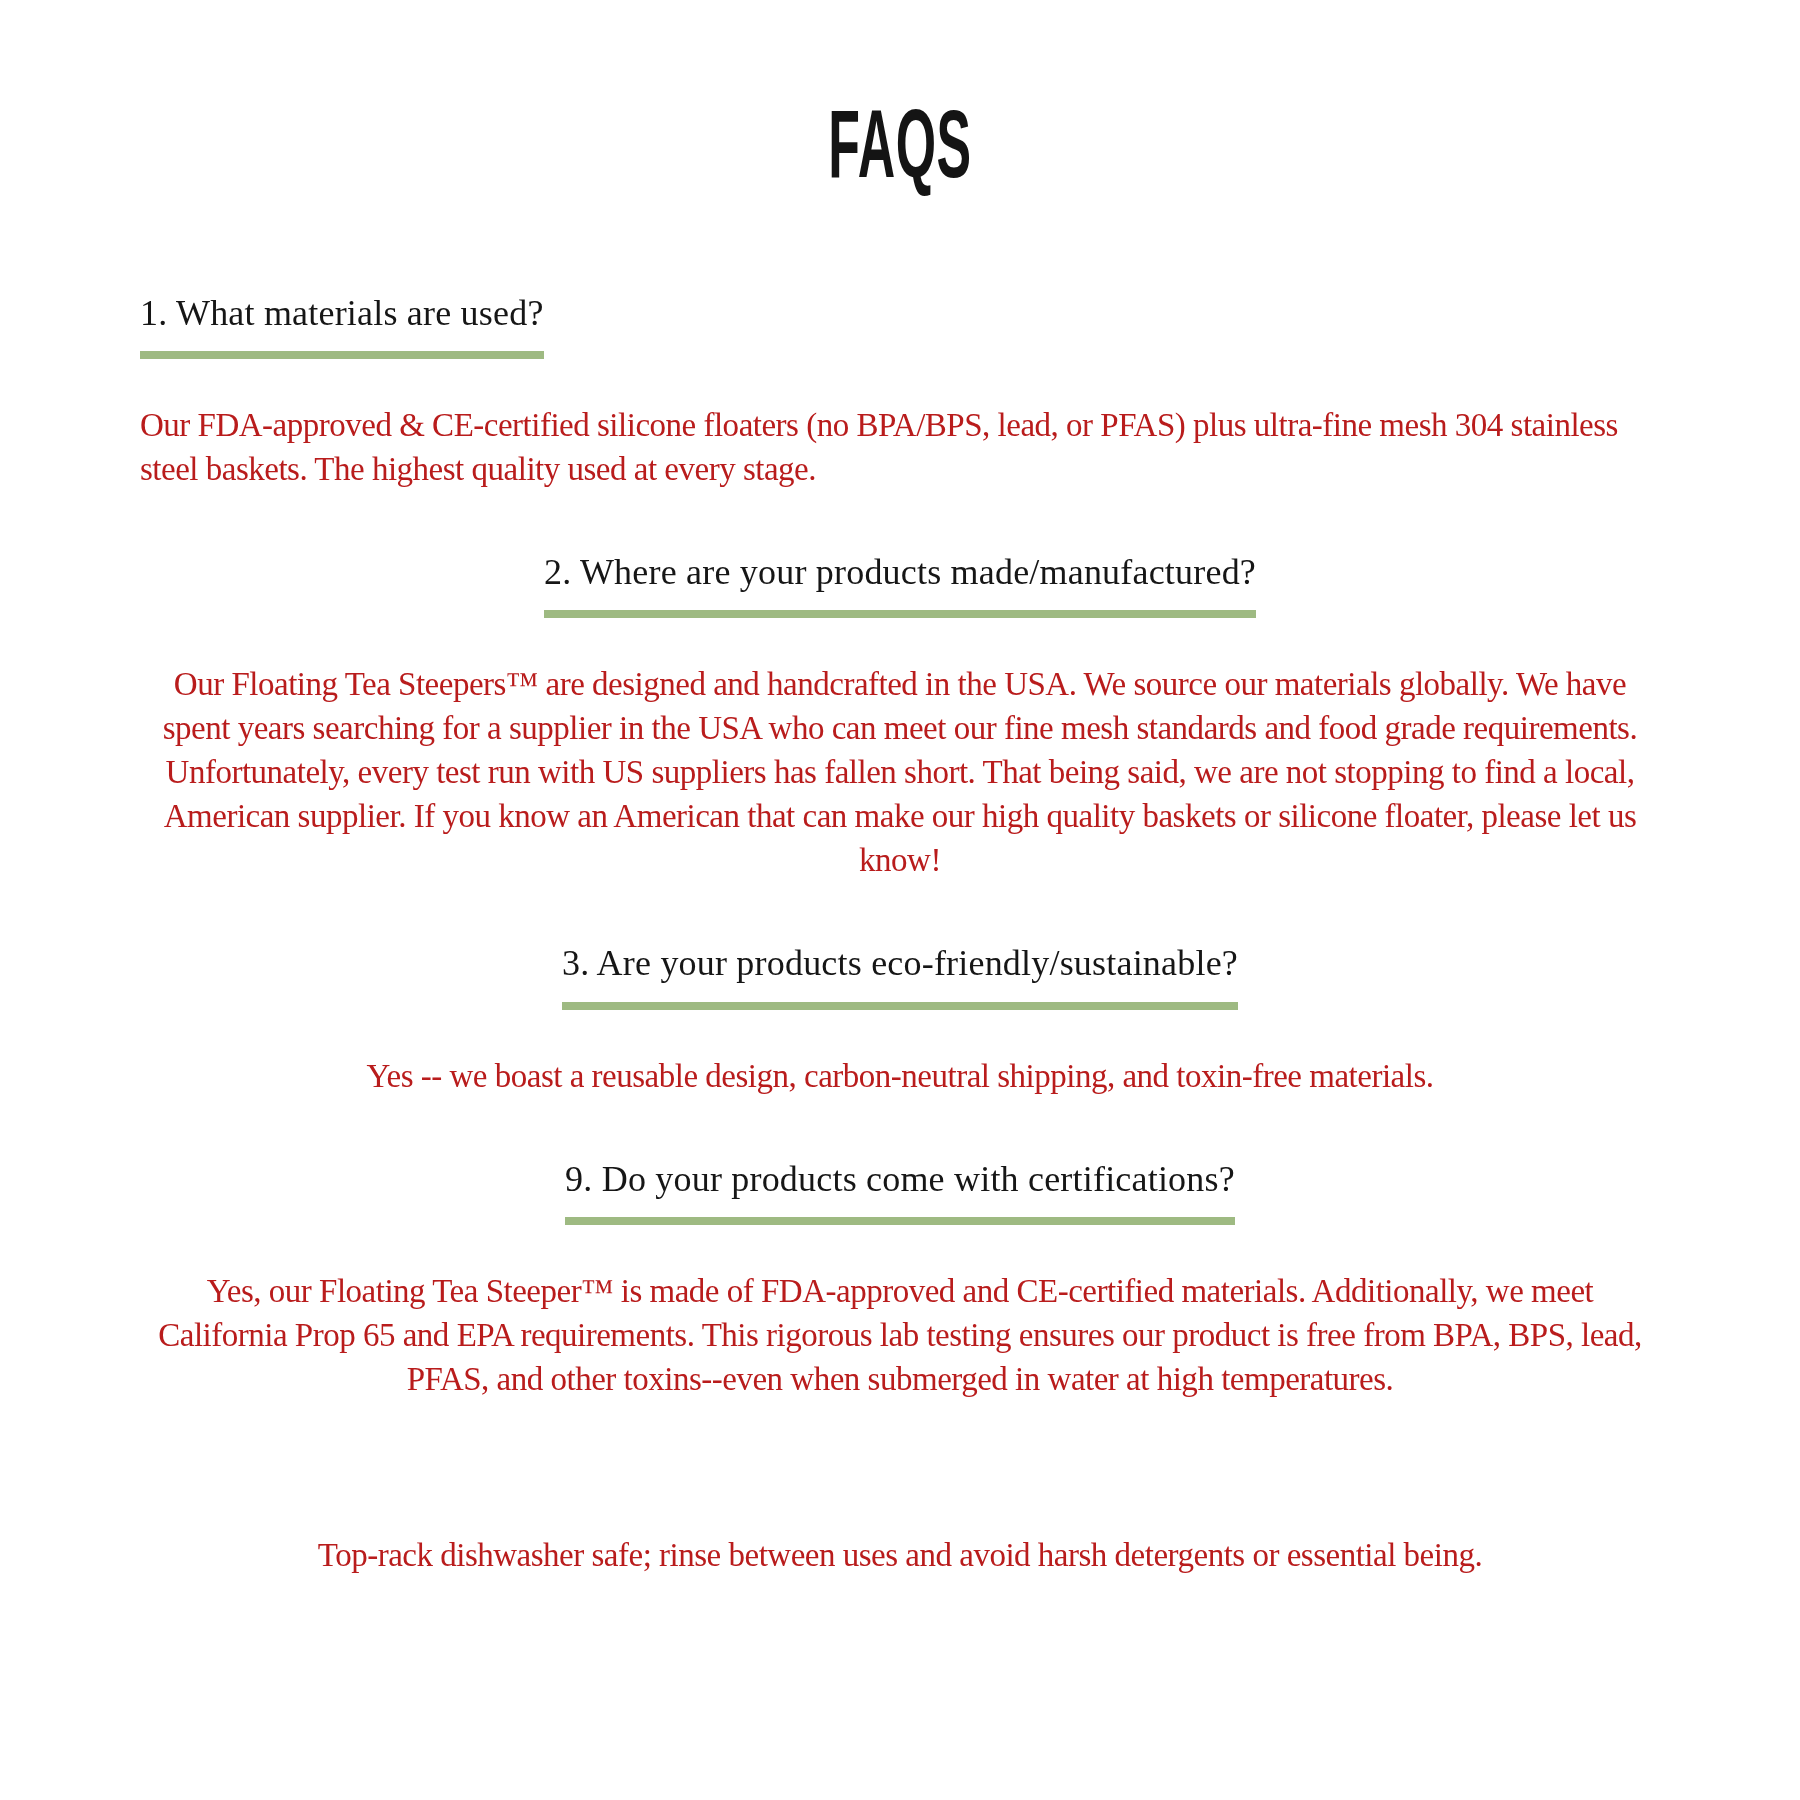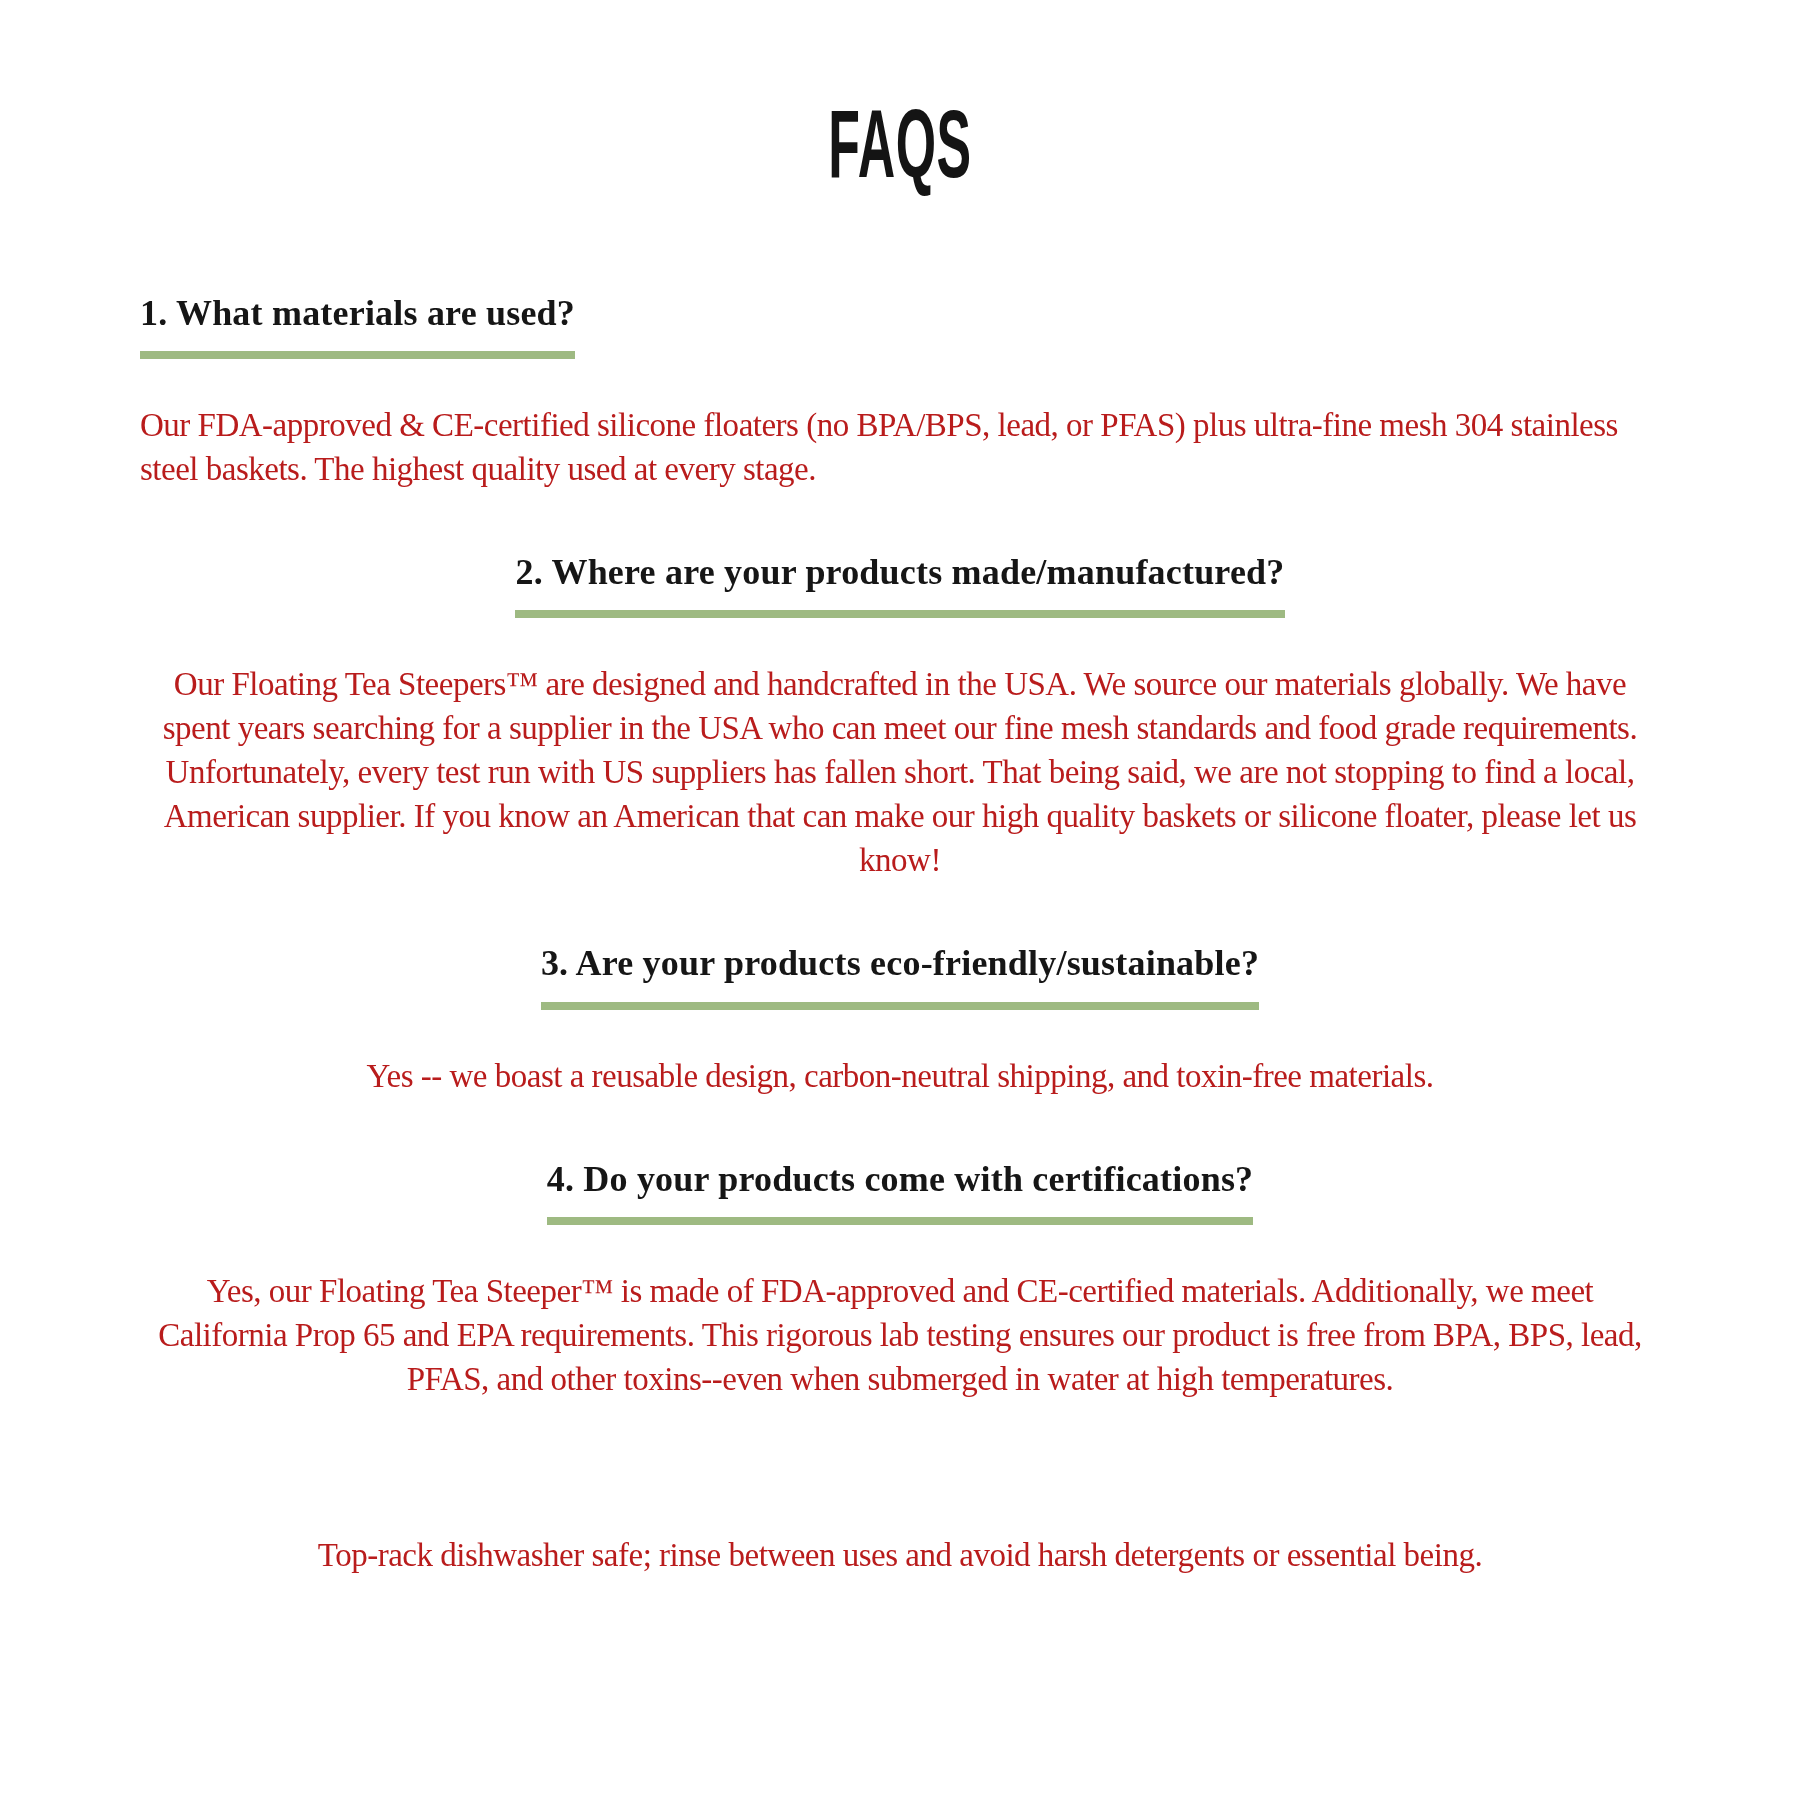--- a/index.html
+++ b/index.html
@@ -35,21 +35,21 @@
     color: #141414;
     transform: scaleX(0.54);
     transform-origin: 50% 50%;
   }
   .faq { margin: 0; }
   .faq + .faq { margin-top: 60px; text-align: center; }
   .question {
     display: inline-block;
     margin: 0;
     font-family: "Liberation Serif", "DejaVu Serif", serif;
-    font-weight: 700;
+    font-weight: 400;
     font-size: 36px;
     line-height: 1.2;
     color: #161616;
     letter-spacing: 0.2px;
   }
   .q-text { display: block; }
   .underline {
     display: block;
     height: 8px;
     margin-top: 16px;
@@ -89,21 +89,21 @@
   <section class="faq">
     <h2 class="question">
       <span class="q-text">3. Are your products eco-friendly/sustainable?</span>
       <span class="underline"></span>
     </h2>
     <p class="answer">Yes -- we boast a reusable design, carbon-neutral shipping, and toxin-free materials.</p>
   </section>
 
   <section class="faq">
     <h2 class="question">
-      <span class="q-text">4. Do your products come with certifications?</span>
+      <span class="q-text">9. Do your products come with certifications?</span>
       <span class="underline"></span>
     </h2>
     <p class="answer">Yes, our Floating Tea Steeper™ is made of FDA-approved and CE-certified materials. Additionally, we meet California Prop 65 and EPA requirements. This rigorous lab testing ensures our product is free from BPA, BPS, lead, PFAS, and other toxins--even when submerged in water at high temperatures.</p>
   </section>
 
   <section class="faq">
     <h2 class="question">
       <span class="underline"></span>
     </h2>
     <p class="answer">Top-rack dishwasher safe; rinse between uses and avoid harsh detergents or essential being.</p>

